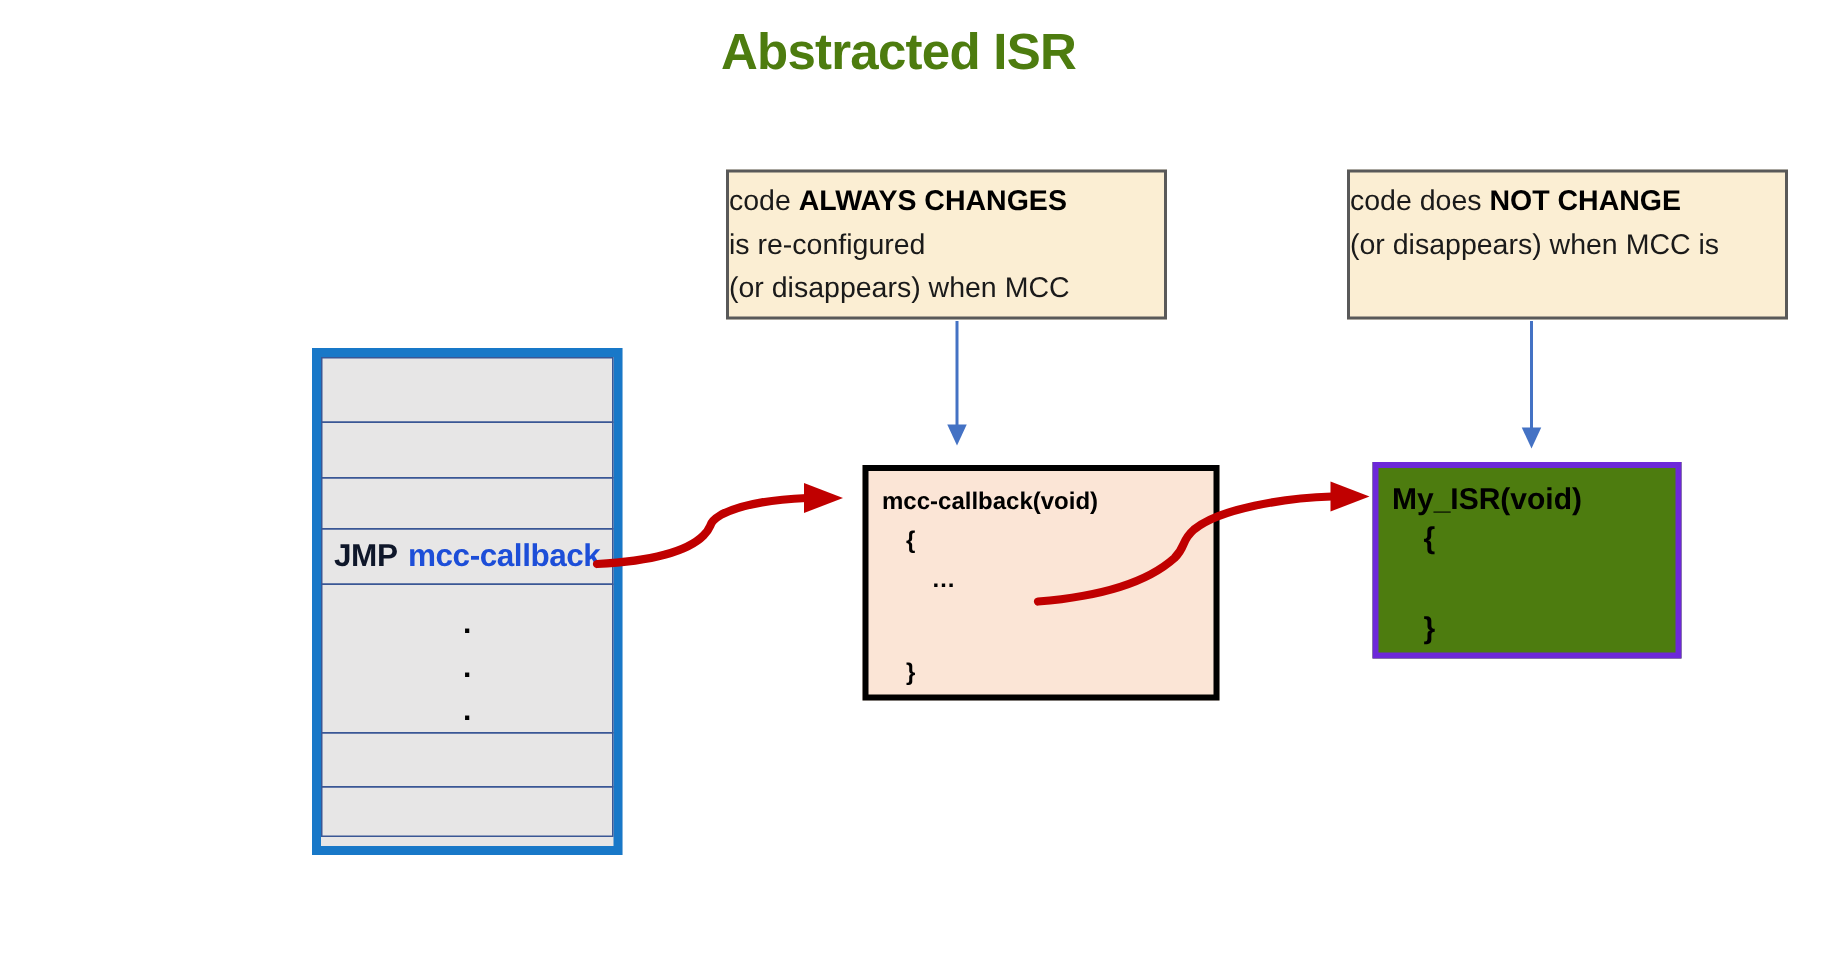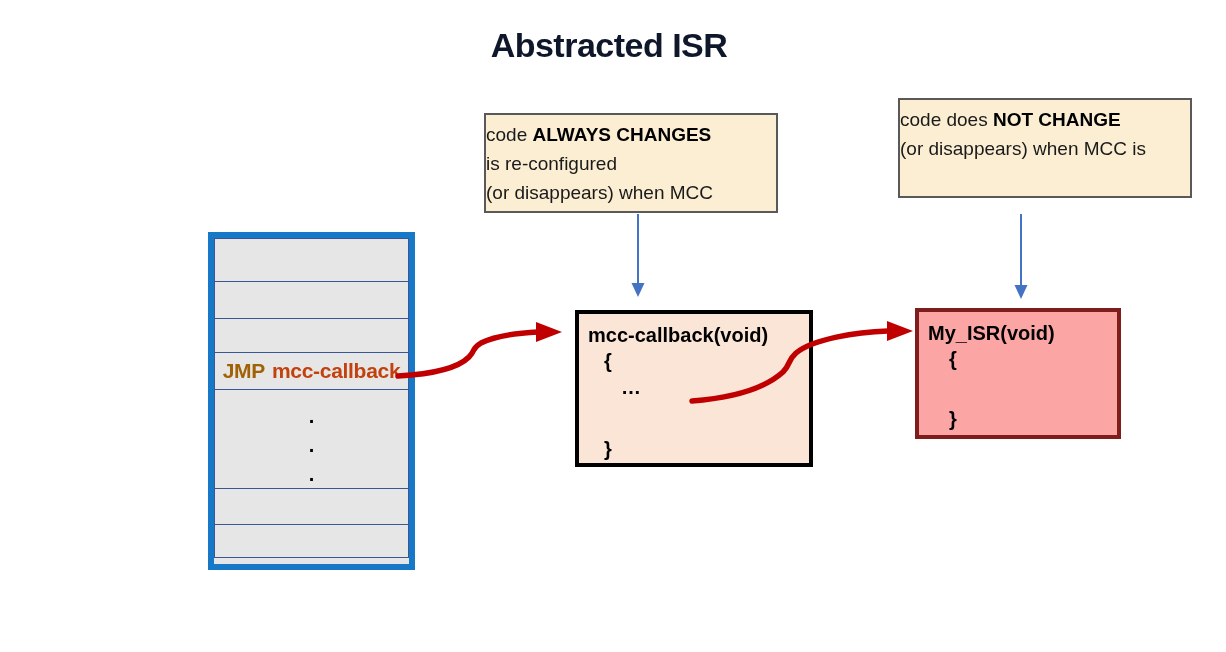--- a/index.html
+++ b/index.html
@@ -1,67 +1,67 @@
 <!DOCTYPE html>
 <html><head>
 <meta charset="utf-8">
 <style>
   html,body { margin:0; padding:0; background:#ffffff; }
   .slide {
     position:relative; width:1226px; height:652px; background:#ffffff;
     font-family:"Liberation Sans", sans-serif; overflow:hidden;
   }
   .title {
-    position:absolute; top:14px; left:0; width:1194px; margin:12px;
-    text-align:center; font-size:34px; font-weight:700; color:#0f172a;
+    position:absolute; top:14px; left:0; width:1194px; margin:2px;
+    text-align:center; font-size:34px; font-weight:700; color:#4d7c0f;
     letter-spacing:-0.5px;
   }
   
   .callout {
     position:absolute; box-sizing:border-box; width:294px; height:100px;
     background:#FBEED3; border:2px solid #595959;
     padding:5px 0 0 0; font-size:19px; line-height:29px; color:#1a1a1a;
   }
   .callout-left  { left:484px; top:113px; }
-  .callout-right { left:898px; top:98px; }
+  .callout-right { left:898px; top:113px; }
   .callout .bold { font-weight:700; color:#000; }
   
   .vtable {
     position:absolute; left:208px; top:232px; width:207px; height:338px;
     box-sizing:border-box; background:#E7E6E6; border:6px solid #1878C8;
   }
   .vrow {
     box-sizing:border-box; width:100%;
     border:1px solid #3A5795; margin-top:-1px;
   }
   .vrow.r1 { height:44px; margin-top:0; }
   .vrow.r2 { height:38px; }
   .vrow.r3 { height:35px; }
   .vrow.r4 { height:38px; display:flex; align-items:center; justify-content:center;
              font-weight:700; font-size:21px; letter-spacing:-0.3px; }
   .vrow.r5 { height:100px; text-align:center; font-weight:700; font-size:20px;
              line-height:29px; padding-top:12px; color:#000; }
   .vrow.r6 { height:37px; }
   .vrow.r7 { height:34px; }
-  .jmp-op { color:#a16207; margin-right:7px; }
-  .jmp-target { color:#c2410c; }
+  .jmp-op { color:#0f172a; margin-right:7px; }
+  .jmp-target { color:#1d4ed8; }
   .dot-line { height:29px; }
   
   .codebox { position:absolute; box-sizing:border-box; font-weight:700; color:#000; }
   .cb-title, .cb-line { line-height:26px; white-space:pre; }
   .mcc {
     left:575px; top:310px; width:238px; height:157px;
-    background:#FBE5D6; border:4px solid #000000; padding:8px 0 0 9px; font-size:20px;
+    background:#FBE5D6; border:4px solid #000000; padding:8px 0 0 9px; font-size:16px;
   }
   .mcc .open  { margin-left:16px; }
   .mcc .body  { margin-left:33px; }
   .mcc .close { margin-left:16px; margin-top:36px; }
   .isr {
     left:915px; top:308px; width:206px; height:131px;
-    background:#fca5a5; border:4px solid #7f1d1d; padding:8px 0 0 9px; font-size:20px;
+    background:#4d7c0f; border:4px solid #6d28d9; padding:8px 0 0 9px; font-size:20px;
   }
   .isr .open  { margin-left:21px; }
   .isr .close { margin-left:21px; margin-top:34px; }
   
   .arrows {
     position:absolute; left:0; top:0; width:1226px; height:652px;
     z-index:5; pointer-events:none;
   }
 </style>
 </head>

